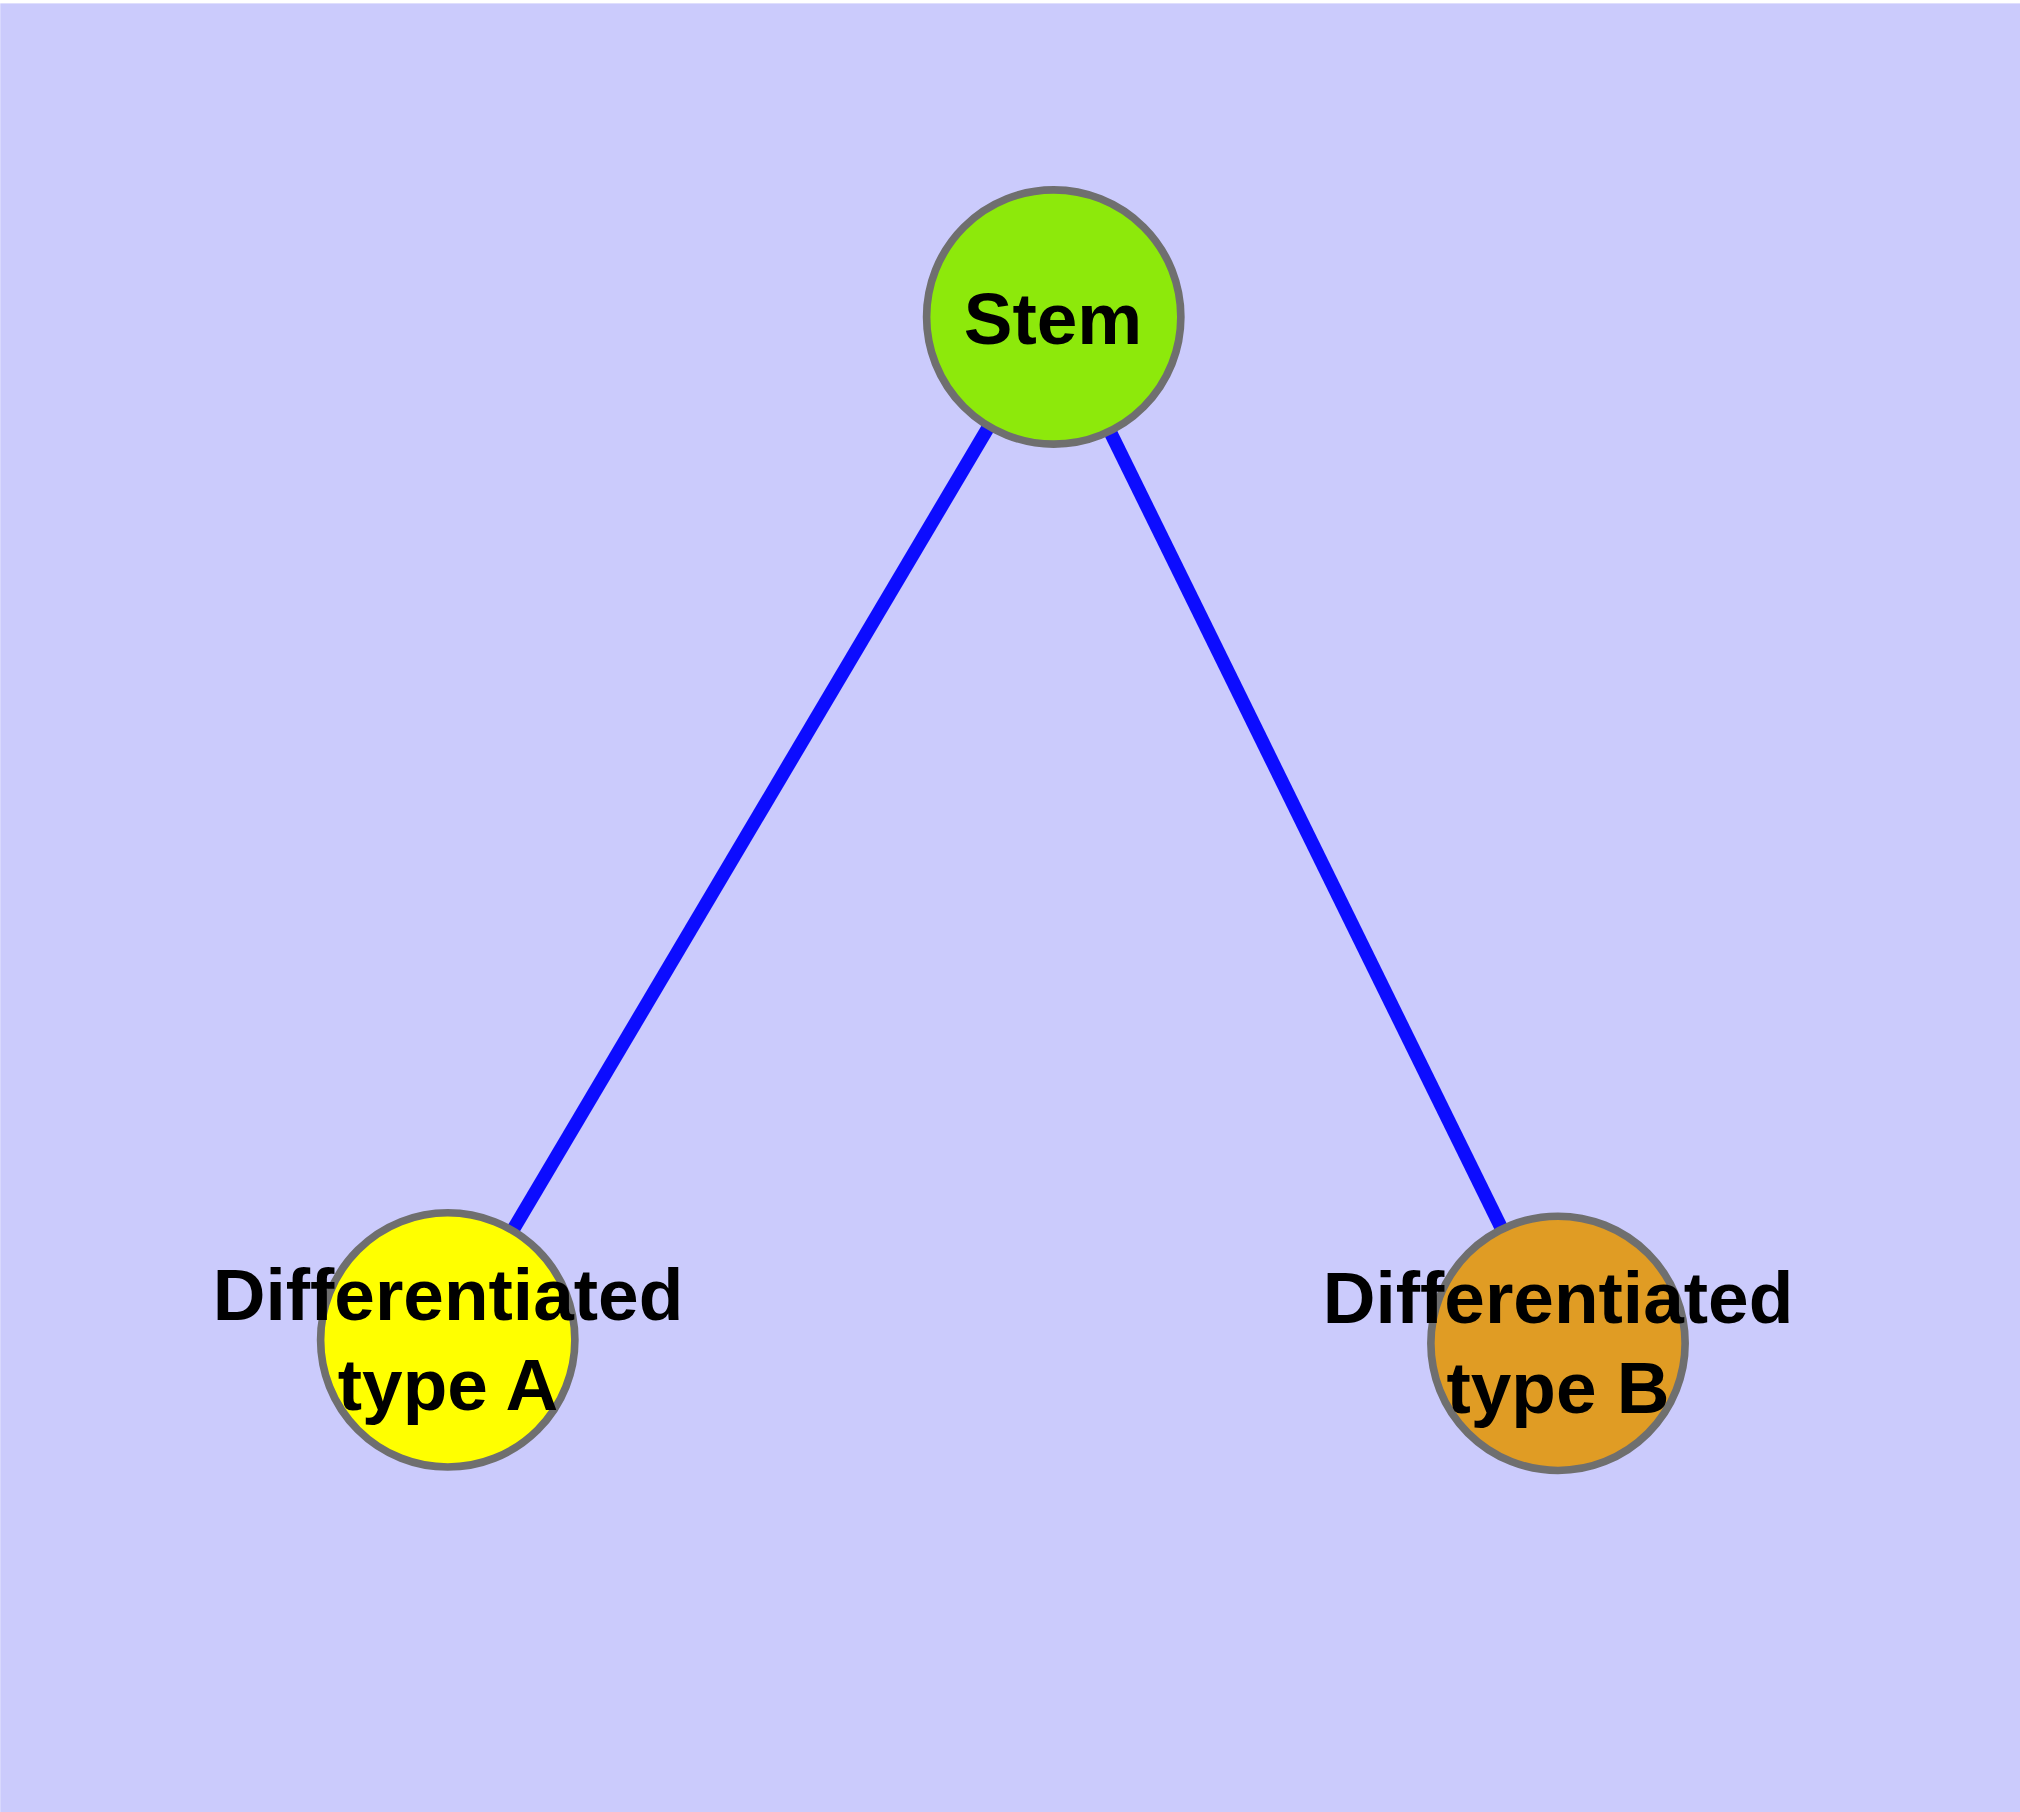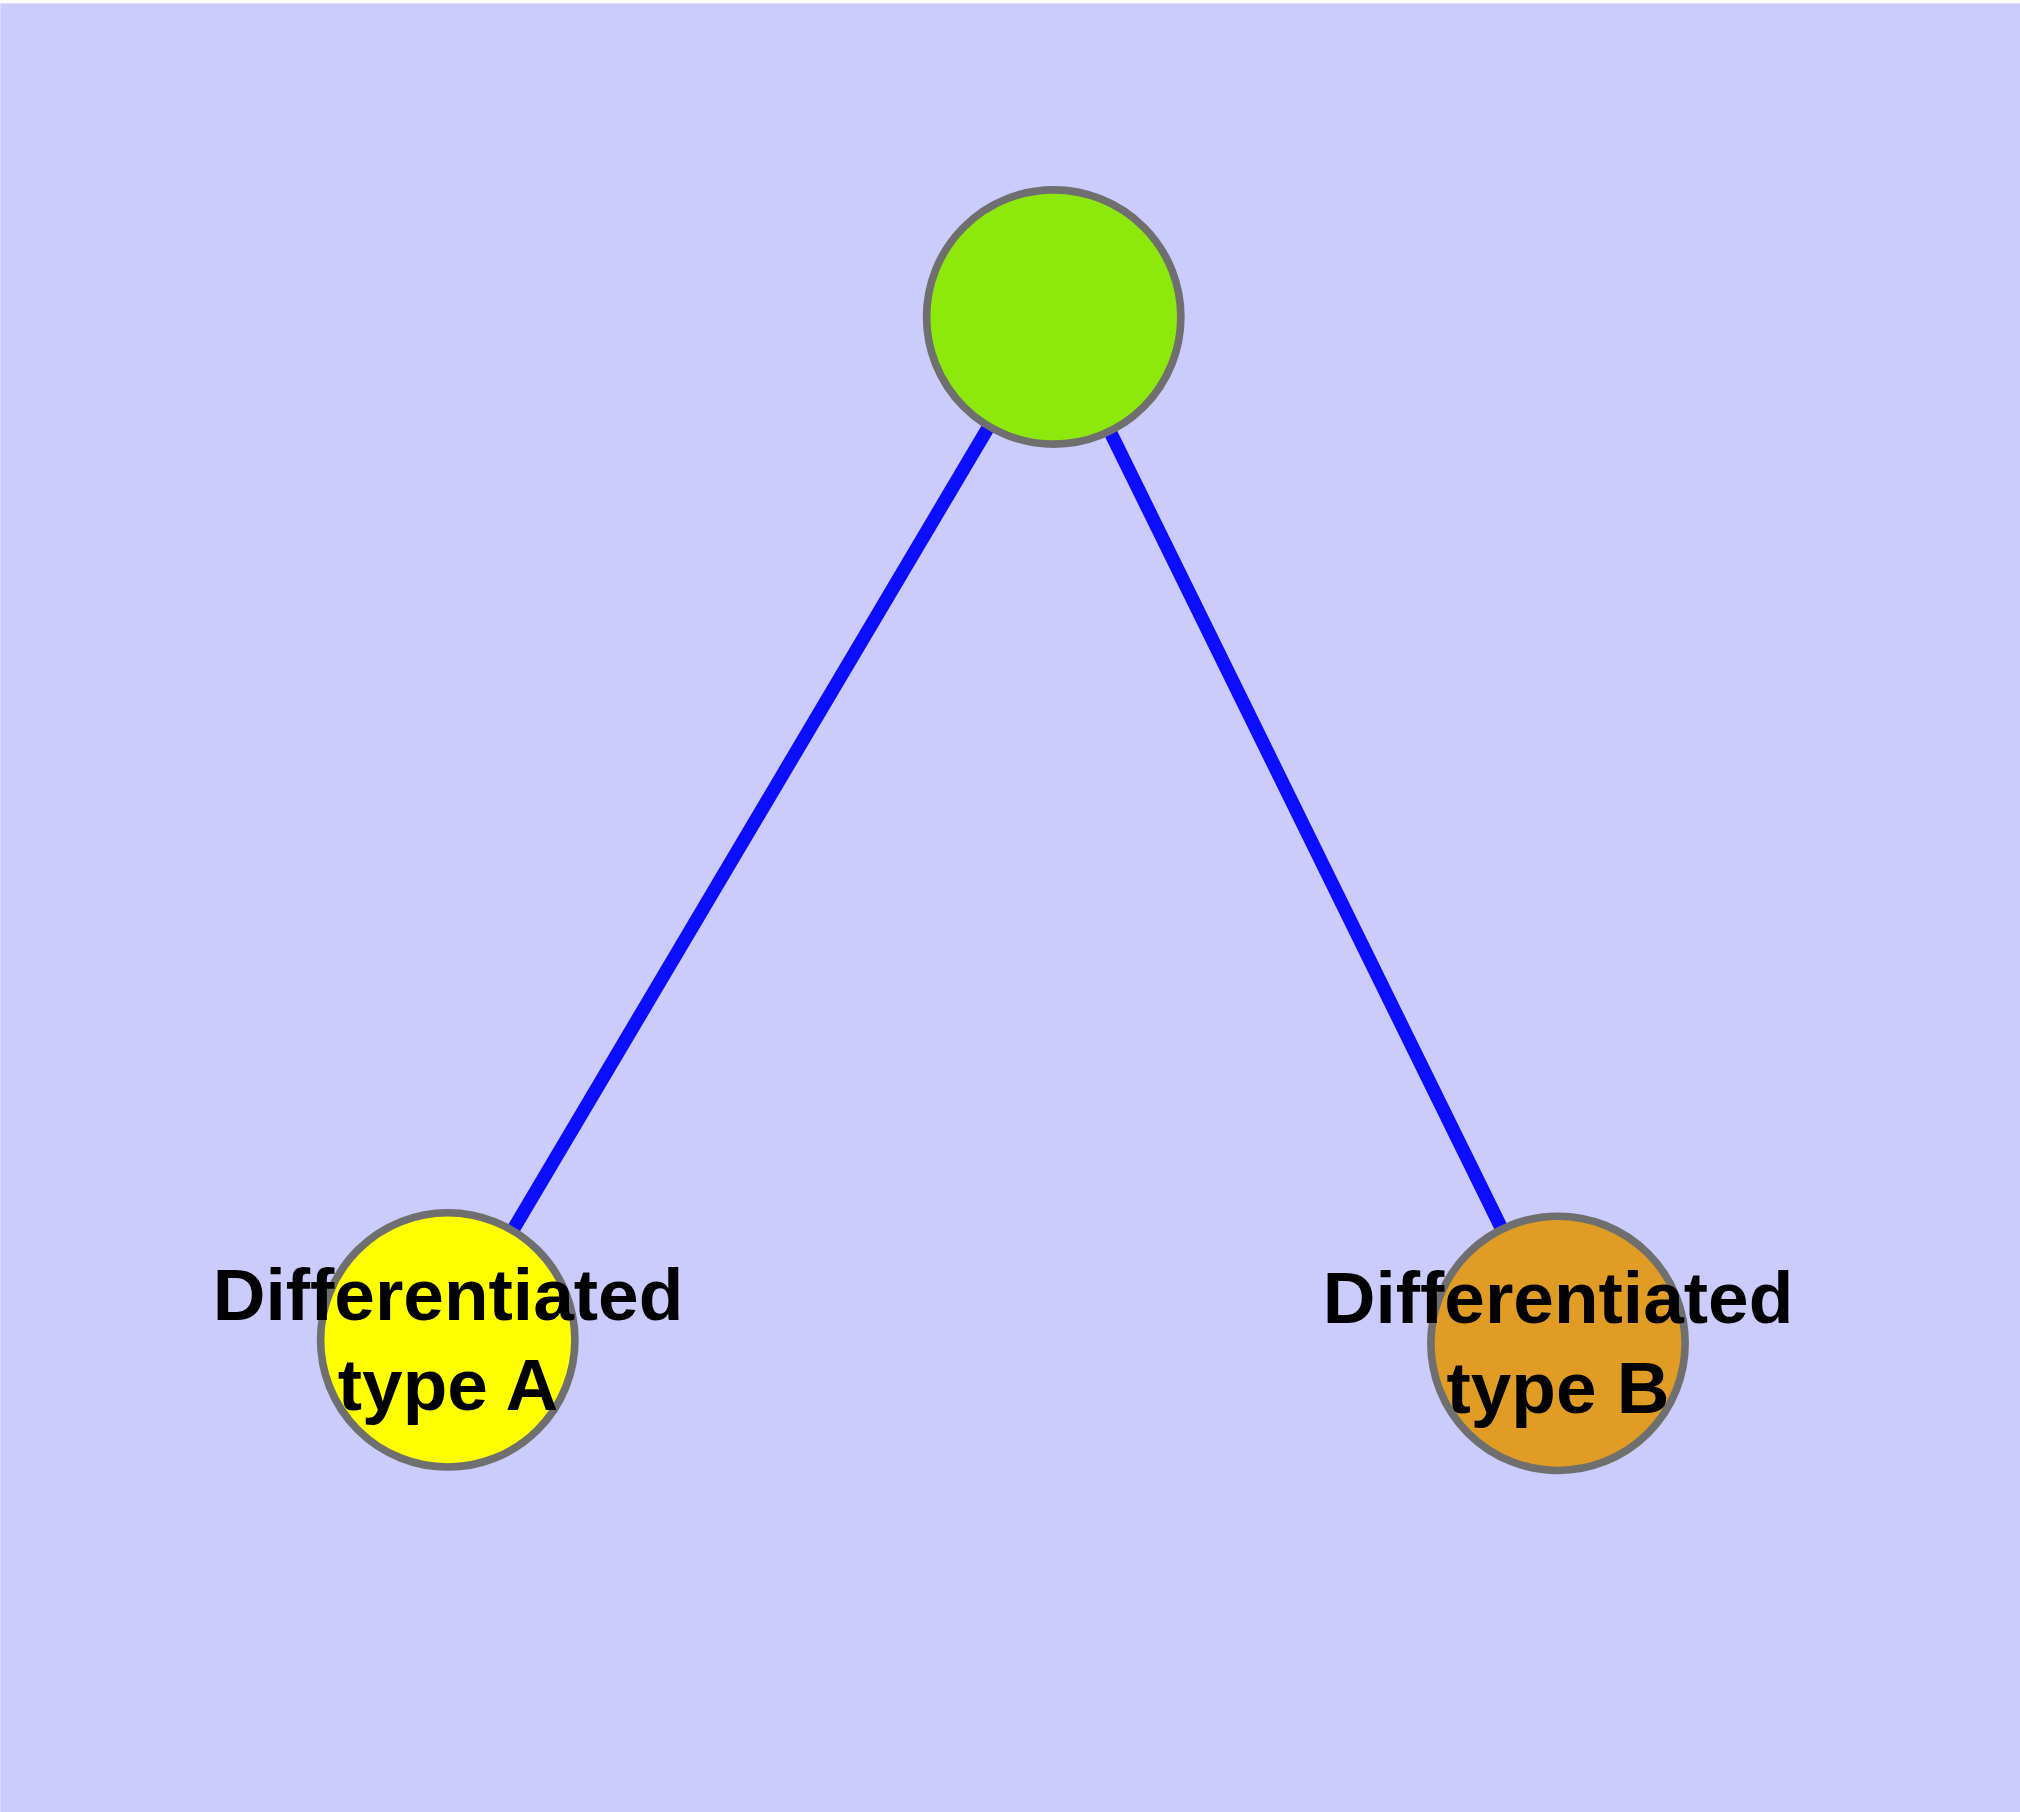--- a/index.html
+++ b/index.html
@@ -58,20 +58,21 @@
 
     <line class="edge" x1="1243" y1="374" x2="1838" y2="1585" stroke="#0C0CFF"></line>
 
     <circle class="node" cx="1243" cy="374" r="150" fill="#8DE90B"></circle>
 
     <circle class="node" cx="528" cy="1581" r="150" fill="#FFFF00"></circle>
 
     <circle class="node" cx="1838" cy="1585" r="150" fill="#E09C24"></circle>
   </svg>
 
+  <div id="label-stem" class="node-label">Stem</div>
 
   <div id="label-type-a" class="node-label">Differentiated
 type A</div>
 
   <div id="label-type-b" class="node-label">Differentiated
 type B</div>
 
 </div>
 
 

